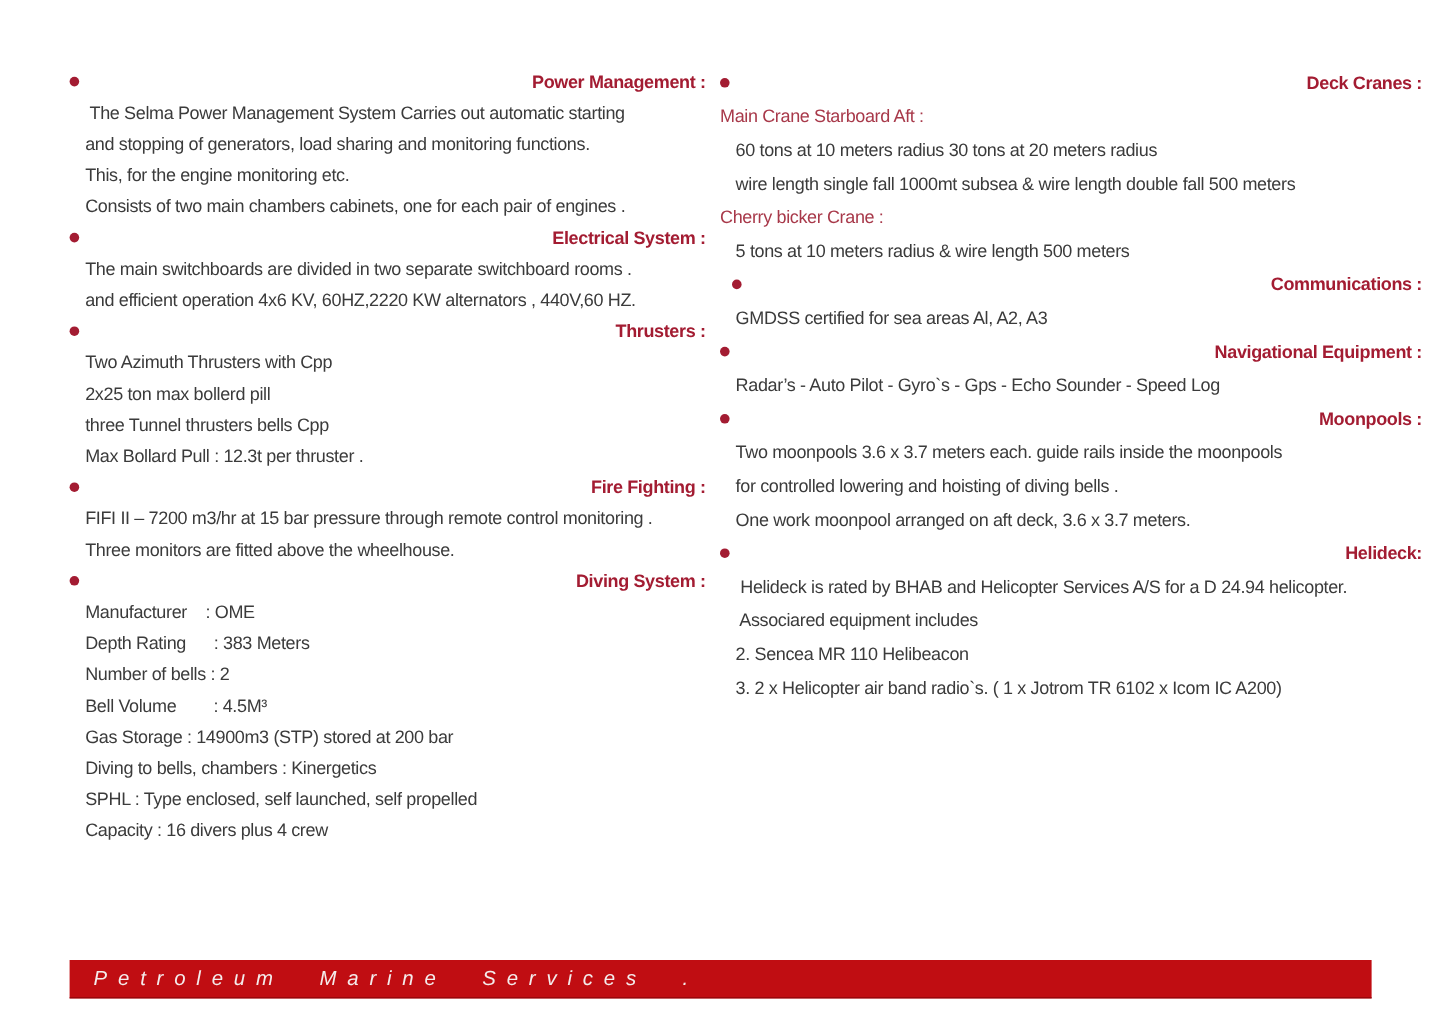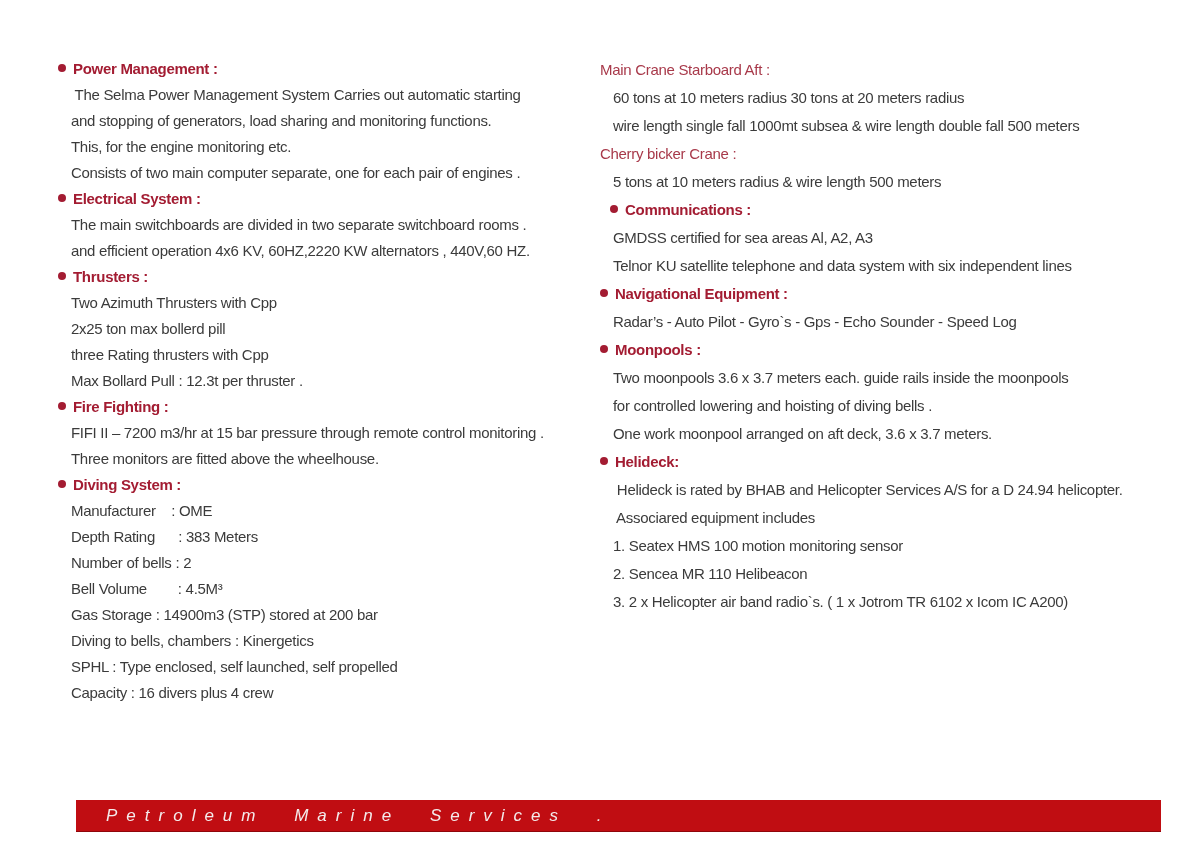--- a/index.html
+++ b/index.html
@@ -20,20 +20,21 @@
   }
   .col-left  { left: 58px;  width: 530px; }
   .col-right { left: 600px; width: 585px; }
   .line {
     display: flex;
     align-items: center;
     white-space: pre;
     font-size: 15px;
     letter-spacing: -0.3px;
     color: var(--body, #3b3b3b);
+    justify-content: space-between;
   }
   .col-left  .line { height: 26px; }
   .col-right .line { height: 28px; }
   .line.heading {
     font-weight: bold;
     color: var(--heading, #a31c32);
   }
   .line.subheading {
     color: var(--subheading, #a8394a);
   }
@@ -43,90 +44,89 @@
     display: inline-block;
     width: 8px;
     height: 8px;
     border-radius: 50%;
     background: var(--heading, #a31c32);
     margin-right: 7px;
     flex: 0 0 auto;
   }
   .banner {
     position: absolute;
-    left: 76px;
+    left: 58px;
     top: 800px;
     width: 1085px;
     height: 32px;
     background: var(--banner-bg, #c00d12);
     border-bottom: 1px solid var(--banner-border, #8f060b);
     display: flex;
     align-items: center;
-    padding-left: 30px;
+    padding-left: 20px;
     box-sizing: border-box;
   }
   .banner-text {
     font-style: italic;
     font-size: 17px;
     color: var(--banner-text, #f4ecec);
     letter-spacing: 9px;
     word-spacing: 16px;
     white-space: pre;
   }
 </style>
 </head>
 <body>
 
 <main>
   <section class="col col-left">
       <div class="line heading"><span class="bullet"></span><span class="txt">Power Management :</span></div>
       <div class="line body"><span class="txt"> The Selma Power Management System Carries out automatic starting</span></div>
       <div class="line body"><span class="txt">and stopping of generators, load sharing and monitoring functions.</span></div>
       <div class="line body"><span class="txt">This, for the engine monitoring etc.</span></div>
-      <div class="line body"><span class="txt">Consists of two main computer separate, one for each pair of engines .</span></div>
+      <div class="line body"><span class="txt">Consists of two main chambers cabinets, one for each pair of engines .</span></div>
       <div class="line heading"><span class="bullet"></span><span class="txt">Electrical System :</span></div>
       <div class="line body"><span class="txt">The main switchboards are divided in two separate switchboard rooms .</span></div>
       <div class="line body"><span class="txt">and efficient operation 4x6 KV, 60HZ,2220 KW alternators , 440V,60 HZ.</span></div>
       <div class="line heading"><span class="bullet"></span><span class="txt">Thrusters :</span></div>
       <div class="line body"><span class="txt">Two Azimuth Thrusters with Cpp</span></div>
       <div class="line body"><span class="txt">2x25 ton max bollerd pill</span></div>
-      <div class="line body"><span class="txt">three Rating thrusters with Cpp</span></div>
+      <div class="line body"><span class="txt">three Tunnel thrusters bells Cpp</span></div>
       <div class="line body"><span class="txt">Max Bollard Pull : 12.3t per thruster .</span></div>
       <div class="line heading"><span class="bullet"></span><span class="txt">Fire Fighting :</span></div>
       <div class="line body"><span class="txt">FIFI II – 7200 m3/hr at 15 bar pressure through remote control monitoring .</span></div>
       <div class="line body"><span class="txt">Three monitors are fitted above the wheelhouse.</span></div>
       <div class="line heading"><span class="bullet"></span><span class="txt">Diving System :</span></div>
       <div class="line body"><span class="txt">Manufacturer    : OME</span></div>
       <div class="line body"><span class="txt">Depth Rating      : 383 Meters</span></div>
       <div class="line body"><span class="txt">Number of bells : 2</span></div>
       <div class="line body"><span class="txt">Bell Volume        : 4.5M³</span></div>
       <div class="line body"><span class="txt">Gas Storage : 14900m3 (STP) stored at 200 bar</span></div>
       <div class="line body"><span class="txt">Diving to bells, chambers : Kinergetics</span></div>
       <div class="line body"><span class="txt">SPHL : Type enclosed, self launched, self propelled</span></div>
       <div class="line body"><span class="txt">Capacity : 16 divers plus 4 crew</span></div>
     </section>
   <section class="col col-right">
+      <div class="line heading"><span class="bullet"></span><span class="txt">Deck Cranes :</span></div>
       <div class="line subheading"><span class="txt">Main Crane Starboard Aft :</span></div>
       <div class="line body"><span class="txt">60 tons at 10 meters radius 30 tons at 20 meters radius</span></div>
       <div class="line body"><span class="txt">wire length single fall 1000mt subsea &amp; wire length double fall 500 meters</span></div>
       <div class="line subheading"><span class="txt">Cherry bicker Crane :</span></div>
       <div class="line body"><span class="txt">5 tons at 10 meters radius &amp; wire length 500 meters</span></div>
       <div class="line heading indent"><span class="bullet"></span><span class="txt">Communications :</span></div>
       <div class="line body"><span class="txt">GMDSS certified for sea areas Al, A2, A3</span></div>
-      <div class="line body"><span class="txt">Telnor KU satellite telephone and data system with six independent lines</span></div>
       <div class="line heading"><span class="bullet"></span><span class="txt">Navigational Equipment :</span></div>
       <div class="line body"><span class="txt">Radar’s - Auto Pilot - Gyro`s - Gps - Echo Sounder - Speed Log</span></div>
       <div class="line heading"><span class="bullet"></span><span class="txt">Moonpools :</span></div>
       <div class="line body"><span class="txt">Two moonpools 3.6 x 3.7 meters each. guide rails inside the moonpools</span></div>
       <div class="line body"><span class="txt">for controlled lowering and hoisting of diving bells .</span></div>
       <div class="line body"><span class="txt">One work moonpool arranged on aft deck, 3.6 x 3.7 meters.</span></div>
       <div class="line heading"><span class="bullet"></span><span class="txt">Helideck:</span></div>
       <div class="line body"><span class="txt"> Helideck is rated by BHAB and Helicopter Services A/S for a D 24.94 helicopter.</span></div>
       <div class="line body"><span class="txt"> Associared equipment includes</span></div>
-      <div class="line body"><span class="txt">1. Seatex HMS 100 motion monitoring sensor</span></div>
       <div class="line body"><span class="txt">2. Sencea MR 110 Helibeacon</span></div>
       <div class="line body"><span class="txt">3. 2 x Helicopter air band radio`s. ( 1 x Jotrom TR 6102 x Icom IC A200)</span></div>
     </section>
 </main>
 
 <footer class="banner">
   <span class="banner-text">Petroleum Marine Services .</span>
 </footer>
 
 </body></html>

